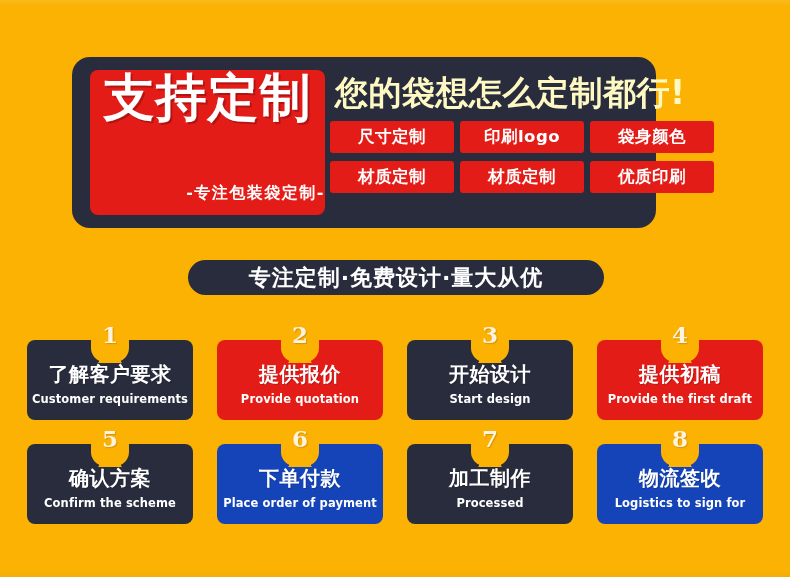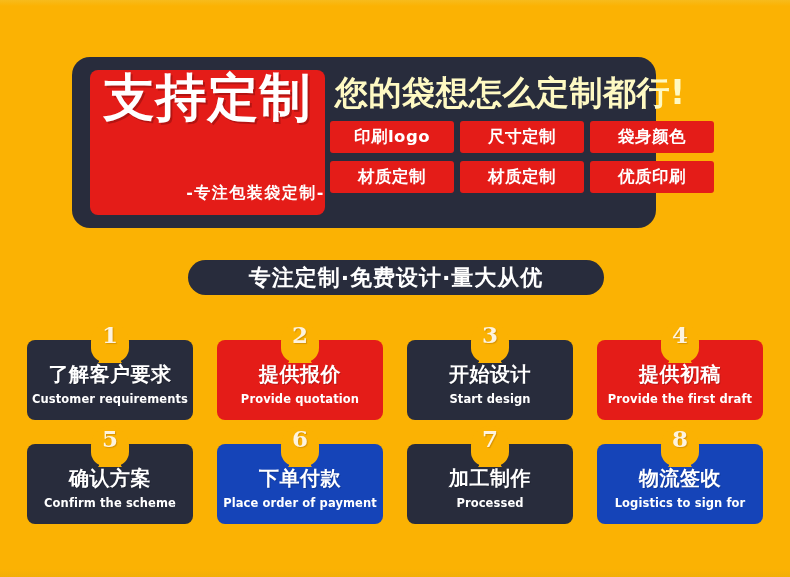--- a/index.html
+++ b/index.html
@@ -235,22 +235,22 @@
   <div class="top-panel">
 
     <div class="badge">
       <div class="badge-main">支持定制</div>
       <div class="badge-sub">-专注包装袋定制-</div>
     </div>
 
     <div class="headline">您的袋想怎么定制都行!</div>
 
     <div class="tag-grid">
+      <div class="tag">尺寸定制</div>
       <div class="tag">印刷logo</div>
-      <div class="tag">尺寸定制</div>
       <div class="tag">袋身颜色</div>
       <div class="tag">材质定制</div>
       <div class="tag">材质定制</div>
       <div class="tag">优质印刷</div>
     </div>
   </div>
 
   <div class="pill-banner">专注定制·免费设计·量大从优</div>
 
   <div class="steps">

